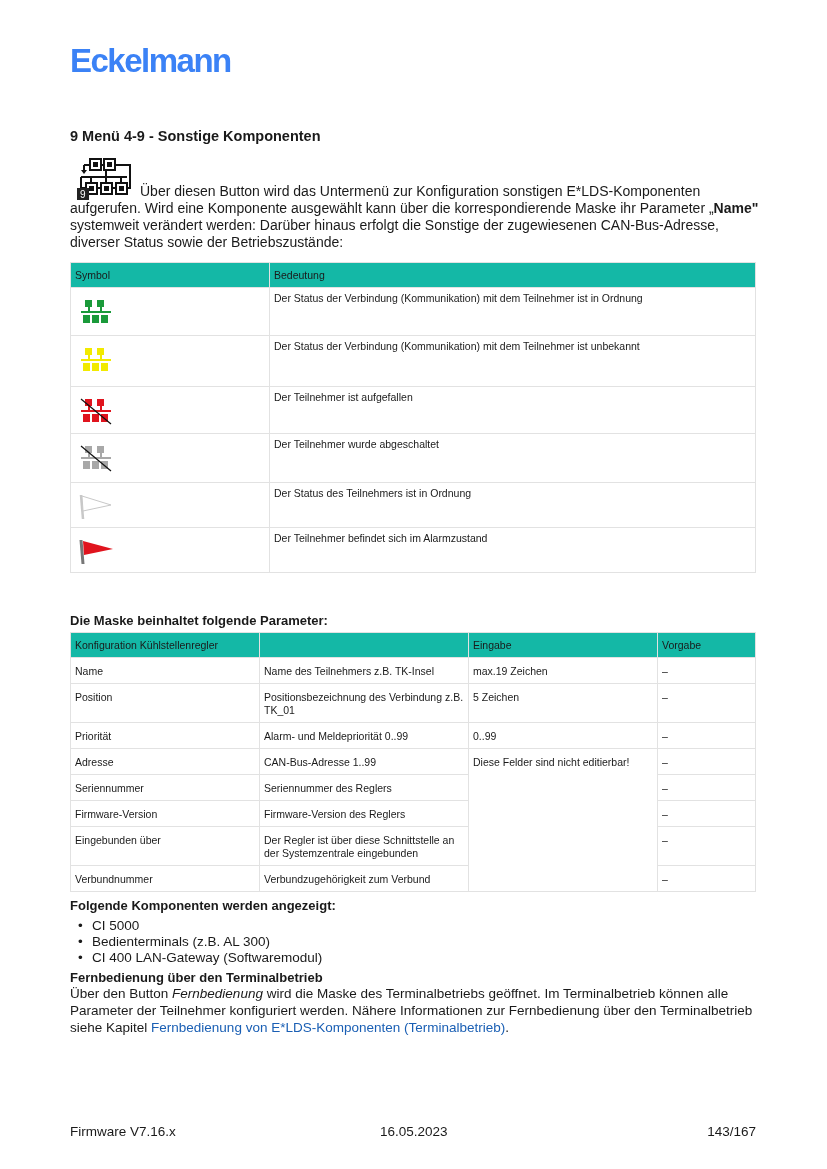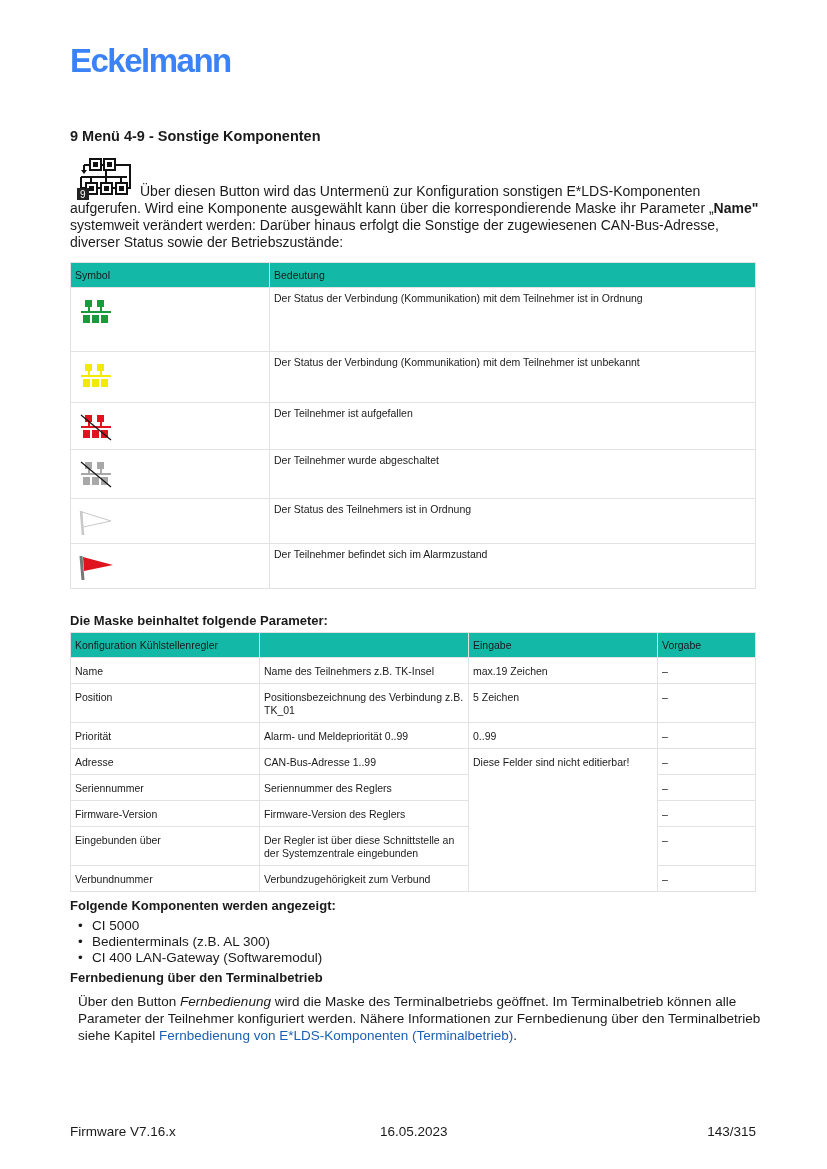--- a/index.html
+++ b/index.html
@@ -15,21 +15,21 @@
   .symtable td:first-child, .symtable th:first-child { width: 190px; }
   .sym-cell { position: relative; }
   .ptable-title { position: absolute; left: 70px; top: 613px; font-size: 13px; font-weight: bold; }
   .ptable { position: absolute; left: 70px; top: 632px; width: 686px; }
   .ptable td { padding: 7px 4px 5px 4px; line-height: 13px; border-radius: 12px; }
   .sec2 { position: absolute; left: 70px; top: 898px; width: 700px; font-size: 13.5px; }
   .sec2 .sub { font-weight: bold; font-size: 13px; margin: 0 0 5px 0; }
   .sec2 ul { margin: 0 0 4px 0; padding-left: 14px; list-style: none; }
   .sec2 li { line-height: 16px; position: relative; padding-left: 8px; }
   .sec2 li::before { content: "•"; position: absolute; left: -6px; }
-  .sec2 p { margin: 8px; line-height: 17px; }
+  .sec2 p { margin: 0; line-height: 17px; }
   .link { color: #1a5fb4; }
   .footer { position: absolute; top: 1124px; font-size: 13.5px; }
 </style>
 </head>
 <body>
 
 <div class="logo">Eckelmann</div>
 
 <div class="h1">9  Menü 4-9 - Sonstige Komponenten</div>
 
@@ -58,21 +58,21 @@
     </svg>
   </span><span>Über diesen Button wird das Untermenü zur Konfiguration sonstigen E*LDS-Komponenten aufgerufen. Wird eine Komponente ausgewählt kann über die korrespondierende Maske ihr Parameter „</span><b>Name"</b><span> systemweit verändert werden: Darüber hinaus erfolgt die Sonstige der zugewiesenen CAN-Bus-Adresse, diverser Status sowie der Betriebszustände:</span>
 </div>
 
 <table class="symtable">
   <tbody>
       <tr>
     <th>Symbol</th>
     <th>Bedeutung</th>
   </tr>
-  <tr style="height:64px">
+  <tr style="height:48px">
     <td class="sym-cell"><svg width="40" height="30" style="margin-left:4px;margin-top:6px">
             <g fill="#1a9a3a">
               <rect x="6" y="2" width="7" height="7"></rect>
               <rect x="18" y="2" width="7" height="7"></rect>
               <rect x="2" y="13" width="30" height="2"></rect>
               <rect x="9" y="9" width="2" height="4"></rect>
               <rect x="21" y="9" width="2" height="4"></rect>
               <rect x="4" y="17" width="7" height="8"></rect>
               <rect x="13" y="17" width="7" height="8"></rect>
               <rect x="22" y="17" width="7" height="8"></rect>
@@ -207,13 +207,13 @@
     <li>CI 5000</li>
     <li>Bedienterminals (z.B. AL 300)</li>
     <li>CI 400 LAN-Gateway (Softwaremodul)</li>
   </ul>
   <div class="sub" style="margin:0">Fernbedienung über den Terminalbetrieb</div>
   <p><span>Über den Button </span><i>Fernbedienung</i><span> wird die Maske des Terminalbetriebs geöffnet. Im Terminalbetrieb können alle Parameter der Teilnehmer konfiguriert werden. Nähere Informationen zur Fernbedienung über den Terminalbetrieb siehe Kapitel </span><span class="link">Fernbedienung von E*LDS-Komponenten (Terminalbetrieb)</span><span>.</span></p>
 </div>
 
 <div class="footer" style="left:70px">Firmware V7.16.x</div>
 <div class="footer" style="left:380px">16.05.2023</div>
-<div class="footer" style="right:71px">143/315</div>
+<div class="footer" style="right:71px">143/167</div>
 
 </body></html>

